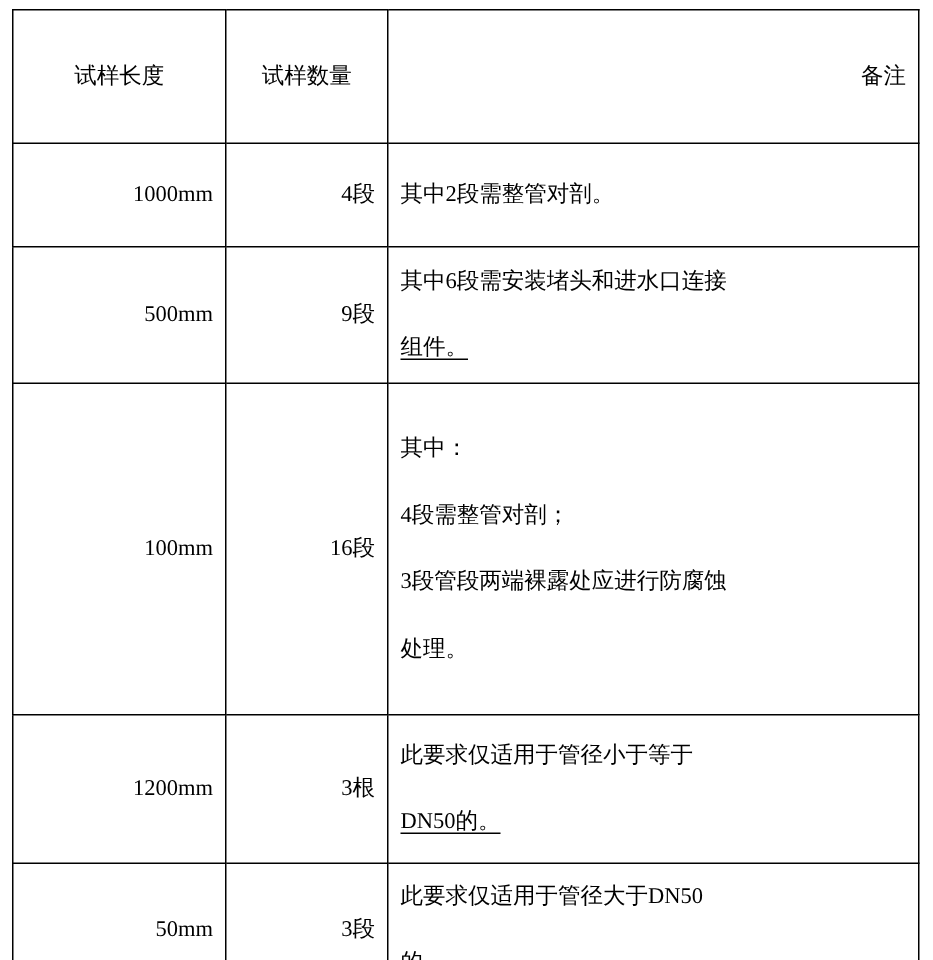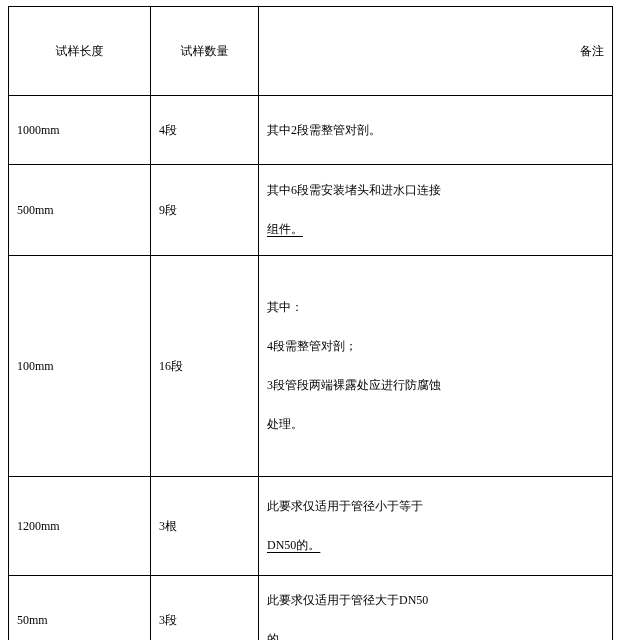--- a/index.html
+++ b/index.html
@@ -28,27 +28,27 @@
     margin: 6px 0 0 8px;
     border: 1px solid #000000;
   }
   table.spec-table col.c1 { width: 142px; }
   table.spec-table col.c2 { width: 108px; }
   table.spec-table col.c3 { width: 354px; }
 
   table.spec-table td {
     border: 1px solid #000000;
     padding: 6px 8px;
-    font-size: 12px;
+    font-size: 15px;
     line-height: 1.9;
     vertical-align: middle;
     word-break: break-all;
   }
   td.center {
-    text-align: left;
+    text-align: right;
   }
   td.note {
     text-align: left;
   }
   .hdr td {
     text-align: center;
     font-size: 14.5px;
     line-height: 1.75;
   }
   .hdr .note-hdr {

